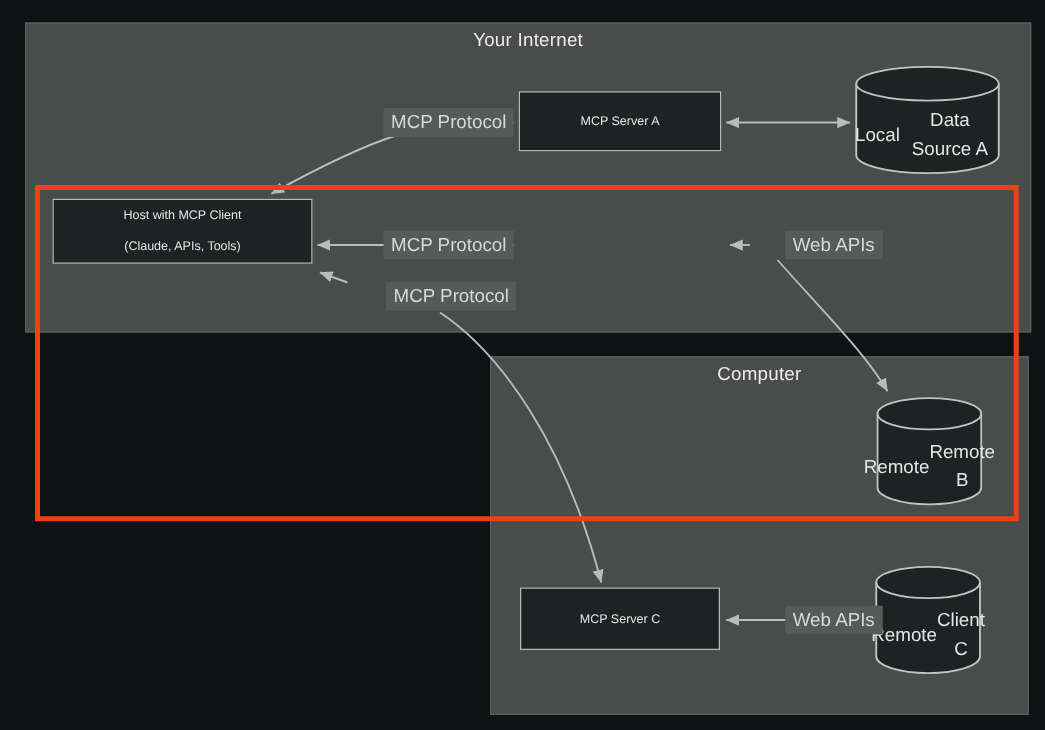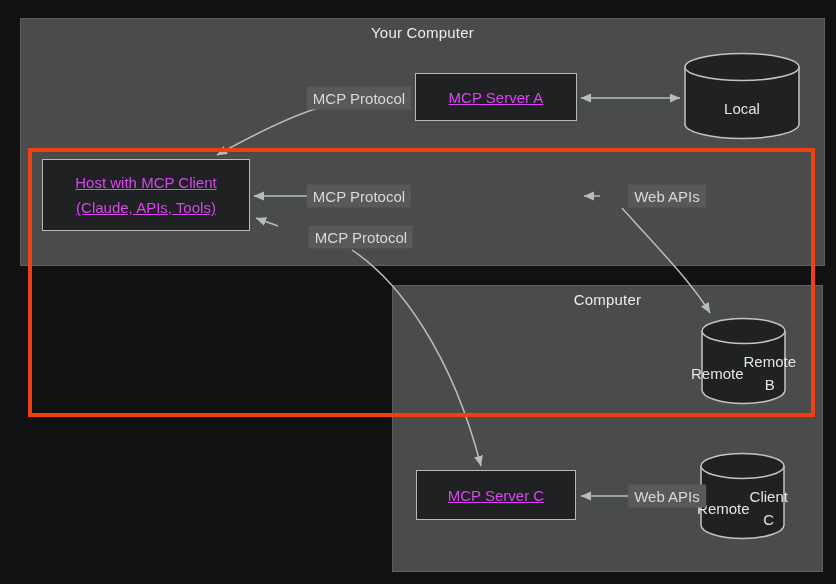--- a/index.html
+++ b/index.html
@@ -17,23 +17,23 @@
     position:absolute;top:5px;left:0;width:100%;text-align:center;
     font-size:15px;color:#ececec;letter-spacing:.2px;
   }
   .yc{left:20px;top:18px;width:805px;height:248px;}
   .inet{left:392px;top:285px;width:431px;height:287px;}
   .edges{position:absolute;left:0;top:0;z-index:2;}
   .node{
     position:absolute;background:#1f2122;border:1.5px solid #b7b9b9;
     box-sizing:border-box;display:flex;flex-direction:column;
     align-items:center;justify-content:center;z-index:3;
-    font-size:15px;color:#d946ef;text-align:center;line-height:25px;text-decoration:underline;
+    font-size:10px;color:#e5e5e5;text-align:center;line-height:25px;
   }
-  .n-host{left:42px;top:159px;width:208px;height:72px;}
+  .n-host{left:42px;top:159px;width:208px;height:52px;}
   .n-sa{left:415px;top:73px;width:162px;height:48px;}
   .n-sb{left:415px;top:171px;width:162px;height:49px;}
   .n-sc{left:416px;top:470px;width:160px;height:50px;}
   .cyl{position:absolute;z-index:3;}
   .c-dsa{left:684px;top:52px;width:116px;height:88px;}
   .c-svb{left:701px;top:317px;width:85px;height:88px;}
   .c-svc{left:700px;top:452px;width:85px;height:88px;}
   .cyl svg{position:absolute;left:0;top:0;}
   .cyl-text{
     position:absolute;left:0;top:24px;right:0;bottom:0;
@@ -49,21 +49,21 @@
     position:absolute;left:28px;top:148px;width:787px;height:269px;
     border:4px solid #ee4012;box-sizing:border-box;z-index:10;
   }
 </style>
 </head>
 <body>
 
 <div class="stage">
 
   <div class="container yc">
-    <div class="container-title">Your Computer</div>
+    <div class="container-title">Your Internet</div>
   </div>
   <div class="container inet">
     <div class="container-title">Computer</div>
   </div>
 
   <svg class="edges" width="836" height="584" viewBox="0 0 836 584" fill="none">
     <defs>
       <marker id="arr" markerWidth="7.5" markerHeight="6.5" refX="6.8" refY="3" orient="auto-start-reverse">
         <polygon points="0 0, 7 3, 0 6" fill="#b9bcbc"></polygon>
       </marker>
@@ -92,20 +92,21 @@
     <div>MCP Server C</div>
   </div>
 
   <div class="cyl c-dsa">
     <svg width="116" height="88" viewBox="0 0 116 88">
       <path d="M1 15 V72 A57 14.5 0 0 0 115 72 V15" fill="#1f2122" stroke="#c2c4c4" stroke-width="1.5"></path>
       <ellipse cx="58" cy="15" rx="57" ry="13.5" fill="#1f2122" stroke="#c2c4c4" stroke-width="1.5"></ellipse>
     </svg>
     <div class="cyl-text">
       <div>Local</div>
+      <div>Data Source A</div>
     </div>
   </div>
 
   <div class="cyl c-svb">
     <svg width="85" height="88" viewBox="0 0 85 88">
       <path d="M1 14 V73 A41.5 13.5 0 0 0 84 73 V14" fill="#1f2122" stroke="#c2c4c4" stroke-width="1.5"></path>
       <ellipse cx="42.5" cy="14" rx="41.5" ry="12.5" fill="#1f2122" stroke="#c2c4c4" stroke-width="1.5"></ellipse>
     </svg>
     <div class="cyl-text">
       <div>Remote</div>

